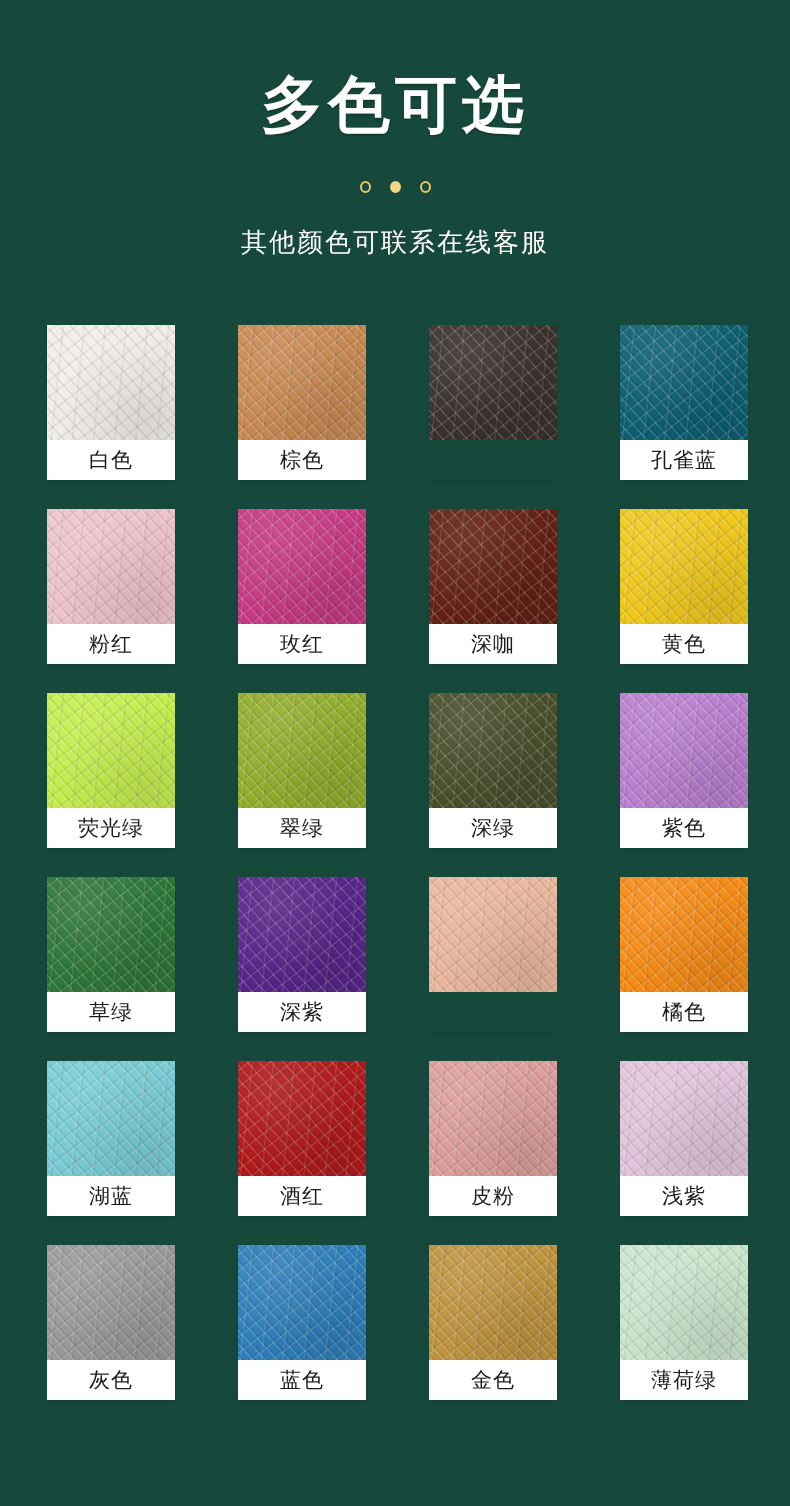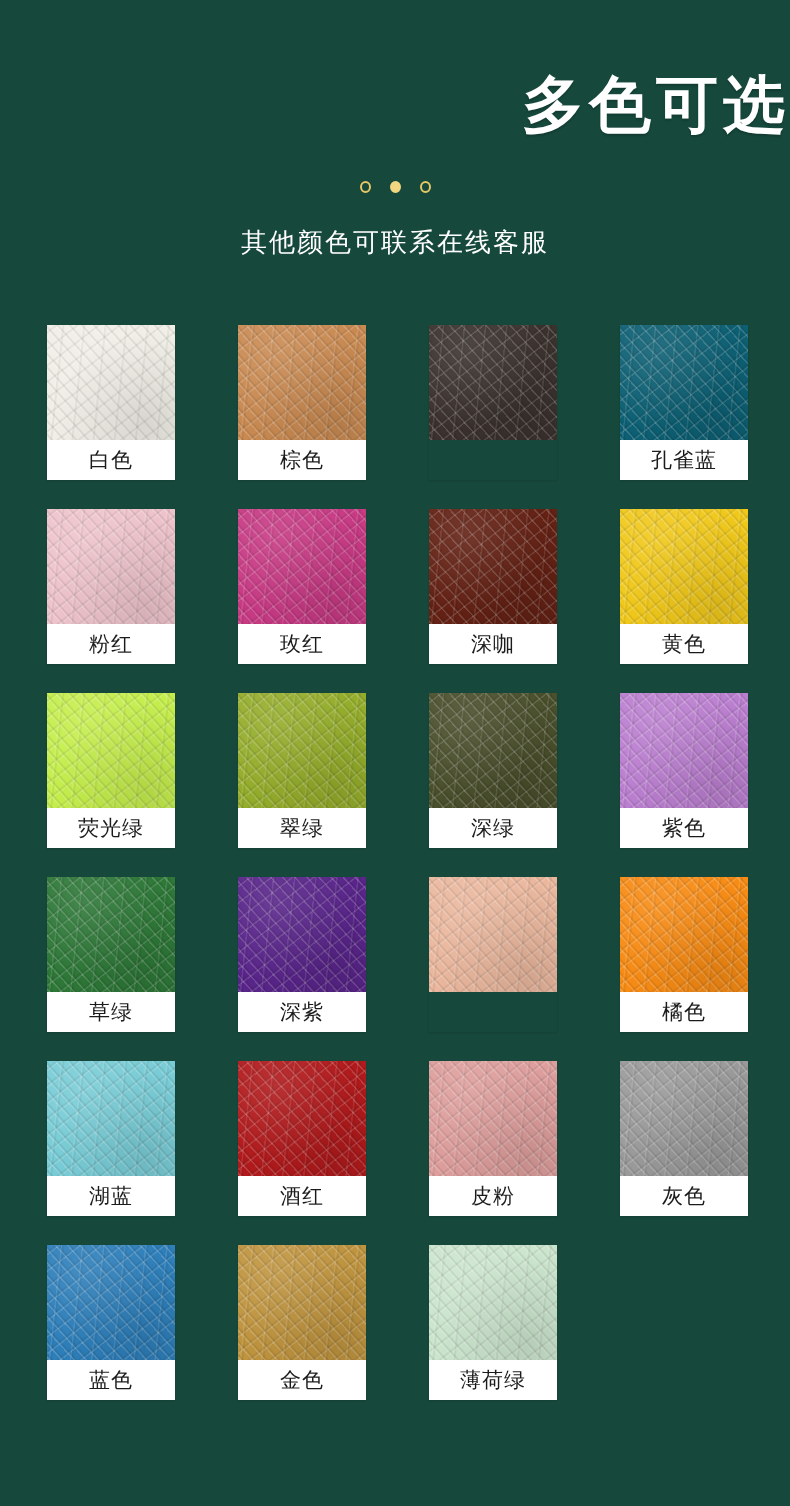--- a/index.html
+++ b/index.html
@@ -30,21 +30,20 @@
   }
 
   .main-title {
     color: #ffffff;
     font-size: 62px;
     font-weight: bold;
     letter-spacing: 5px;
     line-height: 1;
     margin: 0;
     text-shadow: 0 2px 2px rgba(0,0,0,0.18);
-    text-align: right;
   }
 
   .dots {
     display: flex;
     justify-content: center;
     align-items: center;
     gap: 19px;
     margin-top: 43px;
     height: 16px;
   }
@@ -236,20 +235,24 @@
       </div>
       <div class="swatch">
         <div class="swatch-color" style="background-color: rgb(177, 26, 28);"></div>
         <div class="swatch-label">酒红</div>
       </div>
       <div class="swatch">
         <div class="swatch-color" style="background-color: rgb(221, 158, 156);"></div>
         <div class="swatch-label">皮粉</div>
       </div>
       <div class="swatch">
+        <div class="swatch-color" style="background-color: rgb(226, 196, 221);"></div>
+        <div class="swatch-label">浅紫</div>
+      </div>
+      <div class="swatch">
         <div class="swatch-color" style="background-color: rgb(154, 154, 154);"></div>
         <div class="swatch-label">灰色</div>
       </div>
       <div class="swatch">
         <div class="swatch-color" style="background-color: rgb(46, 127, 186);"></div>
         <div class="swatch-label">蓝色</div>
       </div>
       <div class="swatch">
         <div class="swatch-color" style="background-color: rgb(191, 148, 63);"></div>
         <div class="swatch-label">金色</div>

